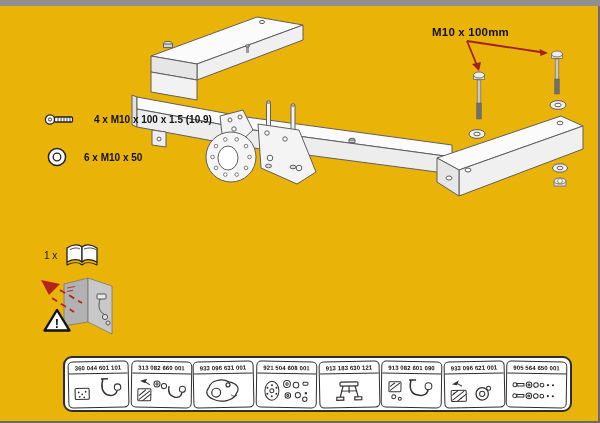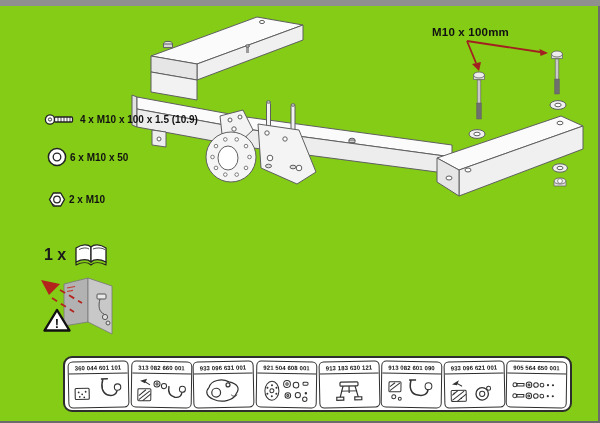--- a/index.html
+++ b/index.html
@@ -1,32 +1,32 @@
 <!DOCTYPE html>
 <html><head>
 <meta charset="utf-8">
 <style>
   html,body{margin:0;padding:0;background:#dfdfdf;}
   #stage{
-    position:relative;width:600px;height:423px;background:#84cc16;
+    position:relative;width:600px;height:423px;background:#eab308;
     font-family:"Liberation Sans",sans-serif;color:#1a1a1a;overflow:hidden;
   }
   .top-band{position:absolute;left:0;top:0;width:600px;height:6px;background:#8f8f8f;}
   .right-border{position:absolute;right:0;top:6px;bottom:0;width:2px;background:#6b6b6b;}
   .bottom-border{position:absolute;left:0;right:0;bottom:0;height:2px;background:#6b6b6b;}
   .abs{position:absolute;}
   svg{display:block;}
   .callout{
     position:absolute;left:432px;top:26px;font-size:11.5px;font-weight:700;
     letter-spacing:.2px;color:#111;
   }
-  .parts-row{position:absolute;display:flex;align-items:center;gap:2px;}
+  .parts-row{position:absolute;display:flex;align-items:center;gap:16px;}
   .parts-label{font-size:10px;font-weight:700;white-space:nowrap;color:#111;}
   .manual-row{position:absolute;left:44px;top:240px;display:flex;align-items:center;gap:6px;}
-  .manual-qty{font-size:16px;font-weight:700;}
+  .manual-qty{font-size:10px;font-weight:400;}
   .strip{
     position:absolute;left:63px;top:356px;width:509px;height:56px;
     border:2px solid #2d2d2d;border-radius:9px;background:#fff;
     box-sizing:border-box;display:flex;align-items:center;padding:2px 3px;gap:2px;
   }
   .sticker{
     flex:1 1 0;height:47px;background:#fff;border:1.4px solid #2e2e2e;border-radius:5px;
     box-sizing:border-box;overflow:hidden;display:flex;flex-direction:column;
   }
   .sticker:nth-child(odd){transform:rotate(-1.2deg);}
@@ -172,28 +172,20 @@
   </div>
 
   <div class="parts-row" style="left:46px;top:146px">
     <svg width="22" height="22" viewBox="0 0 22 22">
       <circle cx="11" cy="11" r="8.6" stroke="#222" stroke-width="1.5" fill="#ffffff"></circle>
       <circle cx="11" cy="11" r="3.8" stroke="#222" stroke-width="1.3" fill="#ffffff"></circle>
     </svg>
     <span class="parts-label">6 x M10 x 50</span>
   </div>
 
-  <div class="parts-row" style="left:47px;top:190px">
-    <svg width="20" height="19" viewBox="0 0 20 19">
-      <polygon points="17.5,9.5 13.7,16 6.3,16 2.5,9.5 6.3,3 13.7,3" stroke="#222" stroke-width="1.4" fill="#ffffff" stroke-linejoin="round"></polygon>
-      <circle cx="10" cy="9.5" r="3.3" stroke="#222" stroke-width="1.2" fill="#ffffff"></circle>
-      <line x1="5" y1="13.5" x2="8" y2="15.5" stroke="#222" stroke-width="0.8"></line>
-    </svg>
-    <span class="parts-label">2 x M10</span>
-  </div>
 
   <div class="manual-row">
     <span class="manual-qty">1 x</span>
     <svg width="40" height="30" viewBox="0 0 40 30">
       <g stroke="#222" stroke-width="1.3" fill="#ffffff" stroke-linejoin="round">
         <path d="M4,8 C10,4 16,4 19,7 L19,22 C16,19 10,19 4,22 Z"></path>
         <path d="M34,8 C28,4 22,4 19,7 L19,22 C22,19 28,19 34,22 Z"></path>
         <path d="M4,22 L4,25 C10,22 16,22 19,25 C22,22 28,22 34,25 L34,22" fill="none" stroke-width="1.1"></path>
         <path d="M7,9.5 C11,7.5 15,7.5 17,9" fill="none" stroke-width="0.8"></path>
         <path d="M33,9.5 C29,7.5 25,7.5 21,9" fill="none" stroke-width="0.8"></path>

